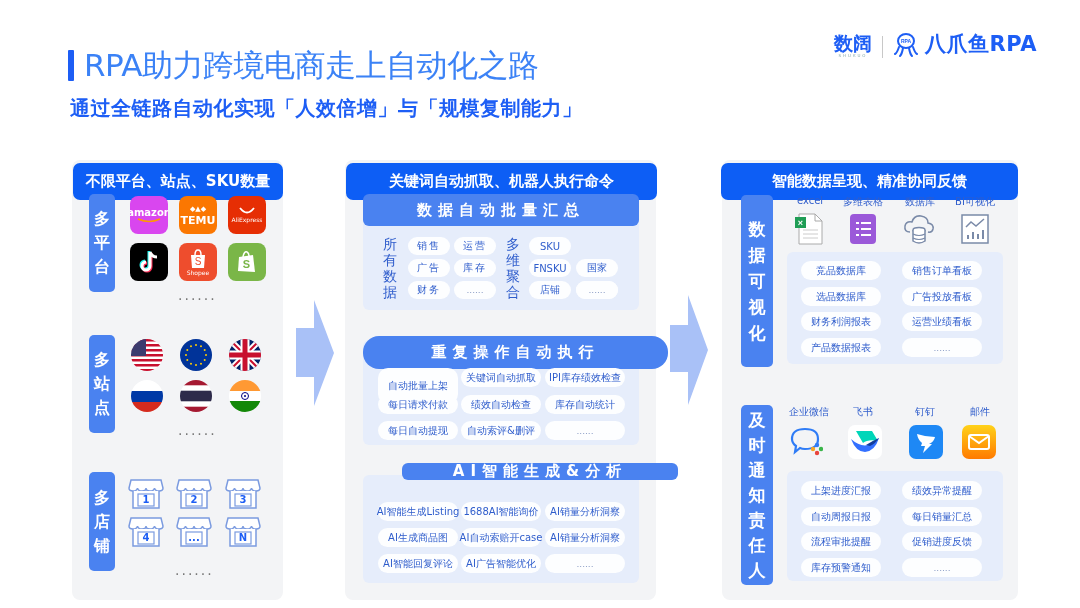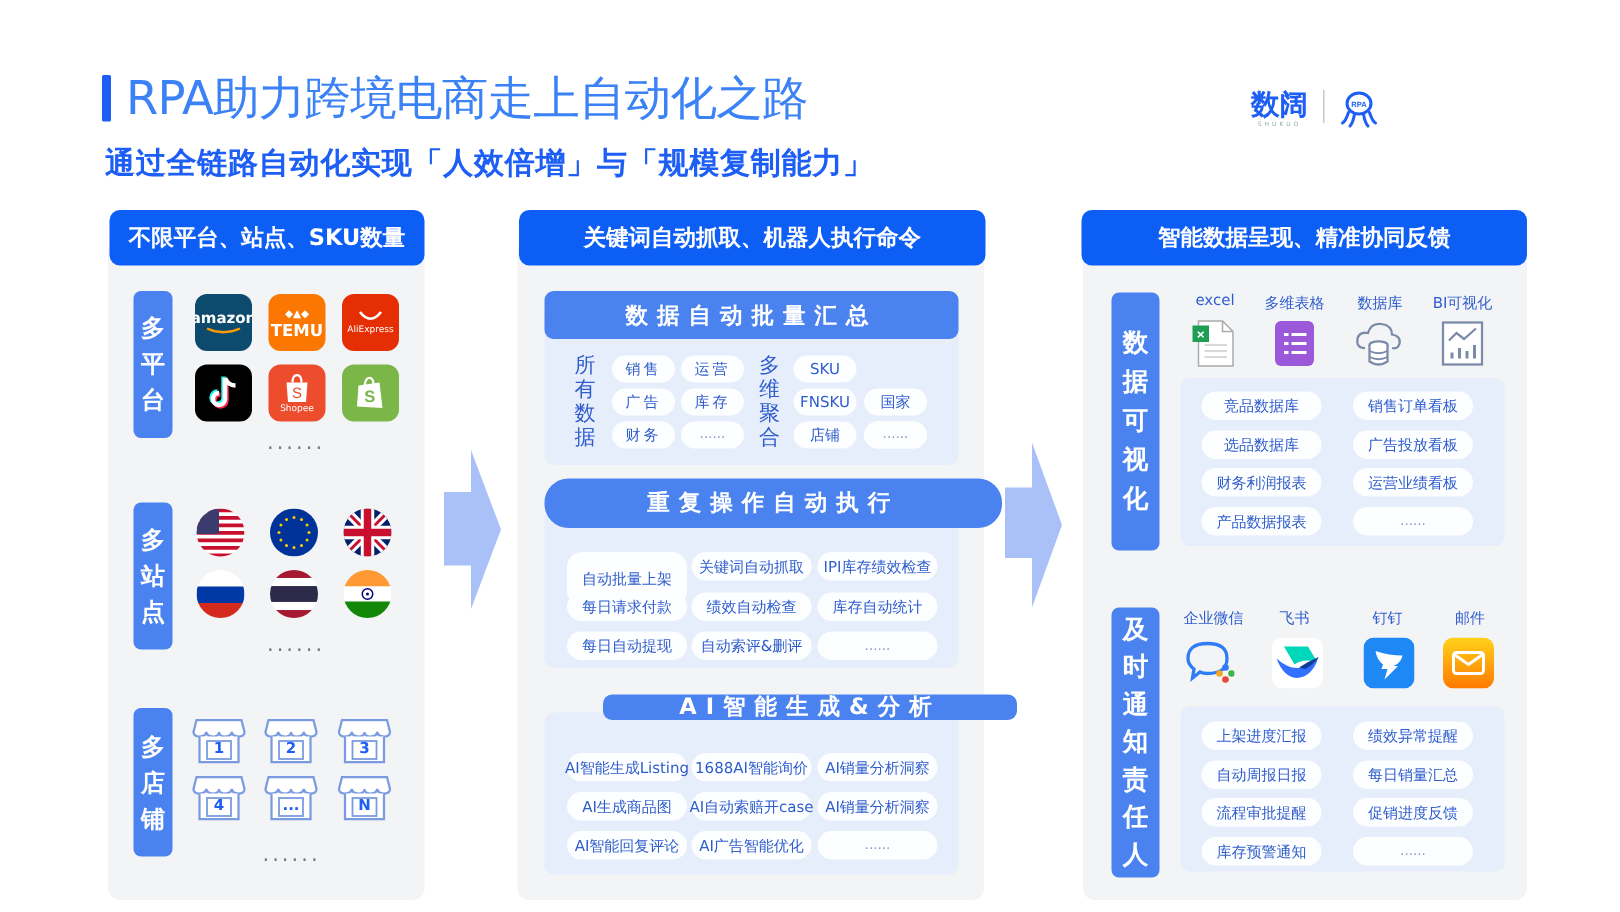--- a/index.html
+++ b/index.html
@@ -3,29 +3,29 @@
 <meta charset="utf-8">
 <style>
   * { box-sizing: border-box; margin: 0; padding: 0; }
   html, body { width: 1080px; height: 608px; background: #ffffff; overflow: hidden; }
   body { font-family: "DejaVu Sans", "Liberation Sans", sans-serif; position: relative; color: #222; }
 
   .title-bar { position: absolute; left: 68px; top: 50px; width: 6px; height: 31px; background: #1d5ef5; border-radius: 1px; }
   .title { position: absolute; left: 84px; top: 45px; font-size: 31px; font-weight: 400; color: #3b82f6; letter-spacing: -0.5px; white-space: nowrap; }
   .subtitle { position: absolute; left: 70px; top: 95px; font-size: 20px; font-weight: 700; color: #1d5ef5; letter-spacing: 0.5px; white-space: nowrap; }
 
-  .logo { position: absolute; left: 834px; top: 60px; height: 30px; display: flex; align-items: flex-start; }
+  .logo { position: absolute; left: 834px; top: 28px; height: 30px; display: flex; align-items: flex-end; }
   .logo-shuk { display: flex; flex-direction: column; align-items: center; color: #1d5ef5; font-weight: 700; font-size: 19px; line-height: 20px; }
   .logo-shuk small { font-size: 4px; letter-spacing: 2px; color: #8aa; line-height: 5px; font-weight: 400; }
   .logo-sep { width: 1px; height: 22px; background: #c8c8c8; margin: 0 10px; }
   .logo-octo { width: 26px; height: 26px; margin-right: 6px; }
   .logo-brand { color: #1d5ef5; font-weight: 700; font-size: 21px; white-space: nowrap; letter-spacing: 0.5px; }
 
   .panel { position: absolute; background: #f3f4f6; border-radius: 8px; }
-  .panel-header { position: absolute; background: #0d5ef5; color: #fff; font-weight: 700; font-size: 15px; text-align: center; border-radius: 7px; display: flex; align-items: center; justify-content: center; white-space: nowrap; }
+  .panel-header { position: absolute; background: #0d5ef5; color: #fff; font-weight: 700; font-size: 15px; text-align: center; border-radius: 7px; display: flex; align-items: center; justify-content: center; white-space: nowrap; margin-top: 23px; }
 
   .vlabel { position: absolute; background: #4a82f0; color: #fff; font-weight: 700; font-size: 16px; border-radius: 5px; display: flex; flex-direction: column; align-items: center; justify-content: center; line-height: 24px; }
 
   .app-icon { position: absolute; width: 38px; height: 38px; border-radius: 8px; display: flex; align-items: center; justify-content: center; color: #fff; font-weight: 700; overflow: hidden; }
   .dots { position: absolute; font-size: 14px; color: #777; letter-spacing: 2px; line-height: 10px; }
 
   .flag { position: absolute; width: 32px; height: 32px; border-radius: 50%; overflow: hidden; }
 
   .store { position: absolute; width: 36px; height: 32px; }
 
@@ -52,31 +52,32 @@
   <div class="logo-shuk">
     <span>数阔</span>
     <small>SHUKUO</small>
   </div>
   <div class="logo-sep"></div>
   <svg class="logo-octo" viewBox="0 0 26 26">
     <ellipse cx="13" cy="9" rx="8" ry="7" fill="none" stroke="#1d5ef5" stroke-width="2"></ellipse>
     <text x="13" y="11" font-size="5" fill="#1d5ef5" text-anchor="middle" font-family="Liberation Sans, sans-serif" font-weight="700">RPA</text>
     <path d="M6 15 Q4 21 2 22 M10 16 Q9 22 7 24 M16 16 Q17 22 19 24 M20 15 Q22 21 24 22" fill="none" stroke="#1d5ef5" stroke-width="2" stroke-linecap="round"></path>
   </svg>
+  <span class="logo-brand">八爪鱼RPA</span>
 </div>
 
 <div class="panel" style="left:72px; top:160px; width:211px; height:440px;"></div>
 <div class="panel-header" style="left:73px; top:140px; width:210px; height:37px;">不限平台、站点、SKU数量</div>
 
 <div class="vlabel" style="left:89px; top:194px; width:26px; height:98px;">
   <span>多</span>
   <span>平</span>
   <span>台</span>
 </div>
-<div class="app-icon" style="left:130px; top:196px; background:#0c4a6e; font-size:10px; flex-direction:column;">
+<div class="app-icon" style="left:130px; top:196px; background:#d946ef; font-size:10px; flex-direction:column;">
   <span style="font-weight:700;">amazon</span>
   <svg width="26" height="5" viewBox="0 0 26 5">
       <path d="M2 1 Q13 6 24 1" stroke="#f90" stroke-width="1.5" fill="none"></path>
     </svg>
 </div>
 <div class="app-icon" style="left:179px; top:196px; background:#fb7701; font-size:11px; flex-direction:column; line-height:11px;">
   <span style="font-size:7px;">◆▲◆</span>
   <span>TEMU</span>
 </div>
 <div class="app-icon" style="left:228px; top:196px; background:#e62e04; font-size:6px; flex-direction:column; font-weight:400;">
@@ -240,21 +241,21 @@
     <div class="pill ellipsis" style="left:454px; top:281px; width:42px; height:18px;">......</div>
     <div class="pill" style="left:529px; top:237px; width:42px; height:18px;">SKU</div>
     <div class="pill" style="left:576px; top:237px; width:42px; height:18px;margin-top:44px;">业务员</div>
     <div class="pill" style="left:529px; top:259px; width:42px; height:18px;">FNSKU</div>
     <div class="pill" style="left:576px; top:259px; width:42px; height:18px;">国家</div>
     <div class="pill" style="left:529px; top:281px; width:42px; height:18px;">店铺</div>
     <div class="pill ellipsis" style="left:576px; top:281px; width:42px; height:18px;">......</div>
   </div>
 
 <div class="subbox" style="left:363px; top:340px; width:276px; height:105px;"></div>
-<div class="subbox-header" style="left:363px; top:319px; width:305px; height:33px;border-radius:16px;">重复操作自动执行</div>
+<div class="subbox-header" style="left:363px; top:336px; width:305px; height:33px;border-radius:16px;">重复操作自动执行</div>
 <div id="box2-pills">
     <div class="pill" style="left:378px; top:368px; width:80px; height:36px;">自动批量上架</div>
     <div class="pill" style="left:461px; top:368px; width:80px; height:19px;">关键词自动抓取</div>
     <div class="pill" style="left:545px; top:368px; width:80px; height:19px;">IPI库存绩效检查</div>
     <div class="pill" style="left:378px; top:395px; width:80px; height:19px;">每日请求付款</div>
     <div class="pill" style="left:461px; top:395px; width:80px; height:19px;">绩效自动检查</div>
     <div class="pill" style="left:545px; top:395px; width:80px; height:19px;">库存自动统计</div>
     <div class="pill" style="left:378px; top:421px; width:80px; height:19px;">每日自动提现</div>
     <div class="pill" style="left:461px; top:421px; width:80px; height:19px;">自动索评&amp;删评</div>
     <div class="pill ellipsis" style="left:545px; top:421px; width:80px; height:19px;">......</div>

